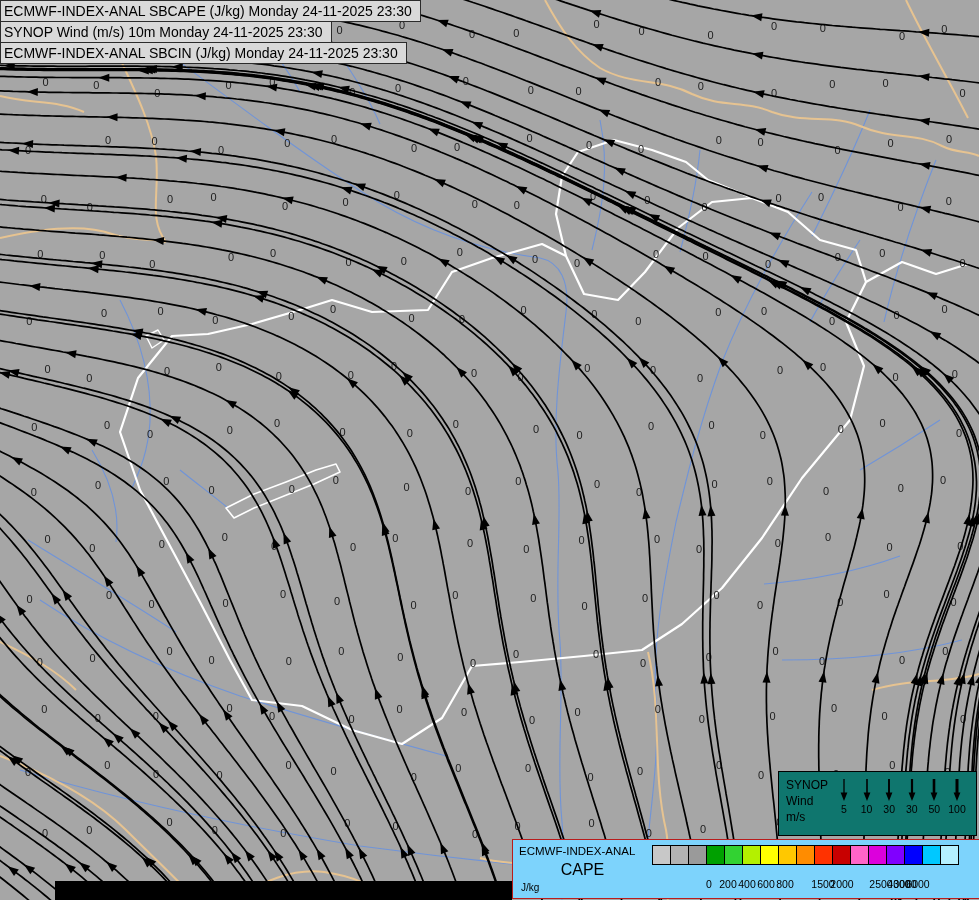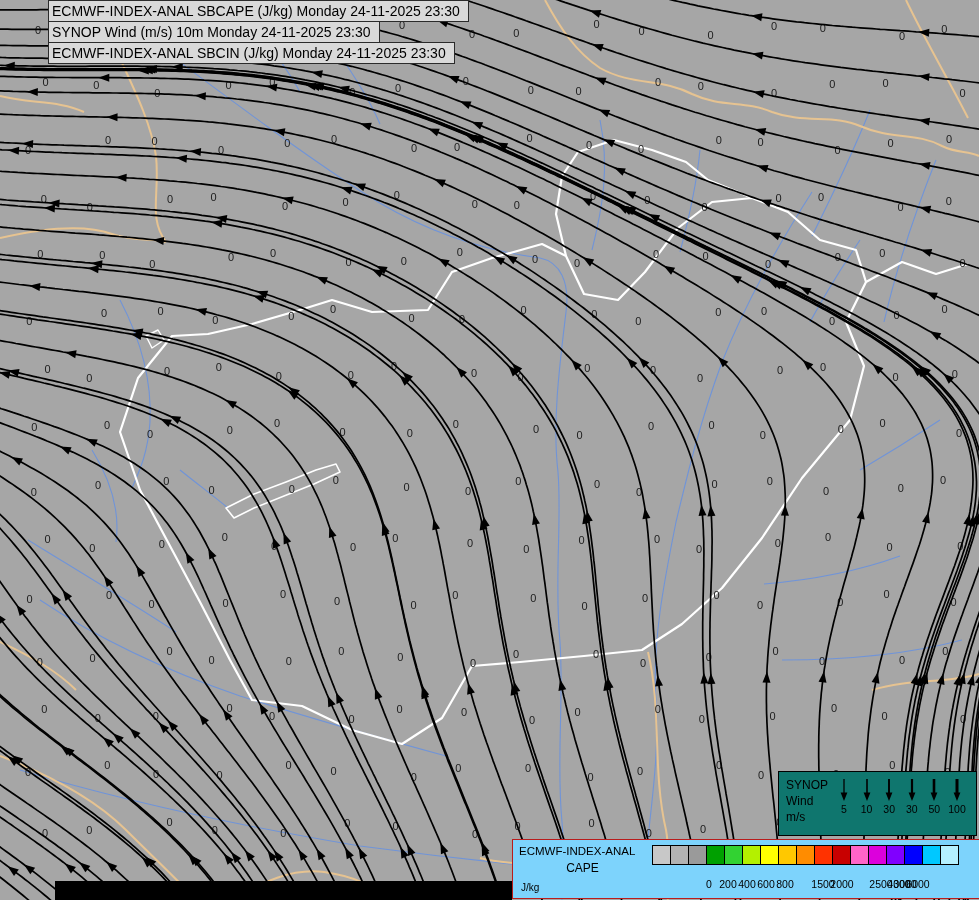--- a/index.html
+++ b/index.html
@@ -6,21 +6,21 @@
   html,body { width:979px; height:900px; }
   body {
     font-family:"Liberation Sans", sans-serif;
     background:#a6a6a6;
     overflow:hidden;
   }
   .stage { position:relative; width:979px; height:900px; background:#a6a6a6; overflow:hidden; }
   #map-svg { position:absolute; left:0; top:0; z-index:1; }
 
   
-  .titlebox { position:absolute; left:0; top:0; z-index:6;padding-left:48px; }
+  .titlebox { position:absolute; left:0; top:0; z-index:6; }
   .titlerow {
     display:block; width:max-content;
     background:#d9d9d9; border:1px solid #2b2b2b; margin-top:-1px;
     padding:2px 8px 2px 3px;
     font-size:14px; line-height:16px; color:#000; white-space:nowrap;
   }
   .titlerow:first-child { margin-top:0; }
 
   
   .synop {
@@ -34,21 +34,21 @@
   .synop-arrow-item svg { display:block; }
   .synop-speed { font-size:10.5px; color:#000; margin-top:1px; }
 
   
   .cape {
     position:absolute; left:512px; top:839px; width:488px; height:60px;
     background:#7dd3fc; border:1px solid #b91c1c; z-index:5;
   }
   .cape-labels { position:absolute; left:0; top:0; width:139px; height:100%; }
   .cape-title { position:absolute; left:6px; top:5px; font-size:11.5px; color:#000; white-space:nowrap; }
-  .cape-param { position:absolute; left:0; top:21px; width:139px; text-align:center; font-size:12px; color:#000; }
+  .cape-param { position:absolute; left:0; top:21px; width:139px; text-align:center; font-size:16px; color:#000; }
   .cape-unit  { position:absolute; left:8px; top:42px; font-size:10px; color:#000; }
   .cape-bar { position:absolute; left:139px; top:5px; height:20px; display:flex; }
   .cape-cell { width:19px; height:20px; border:1px solid #000; margin-left:-1px; }
   .cape-cell:first-child { margin-left:0; }
   .cape-ticks { position:absolute; left:0; top:0; width:100%; height:100%; }
   .cape-tick { position:absolute; top:38px; transform:translateX(-50%); font-size:10.5px; color:#000; }
 
   .blackbar { position:absolute; left:55px; top:881px; width:457px; height:19px; background:#000; z-index:6; }
 </style>
 </head>

